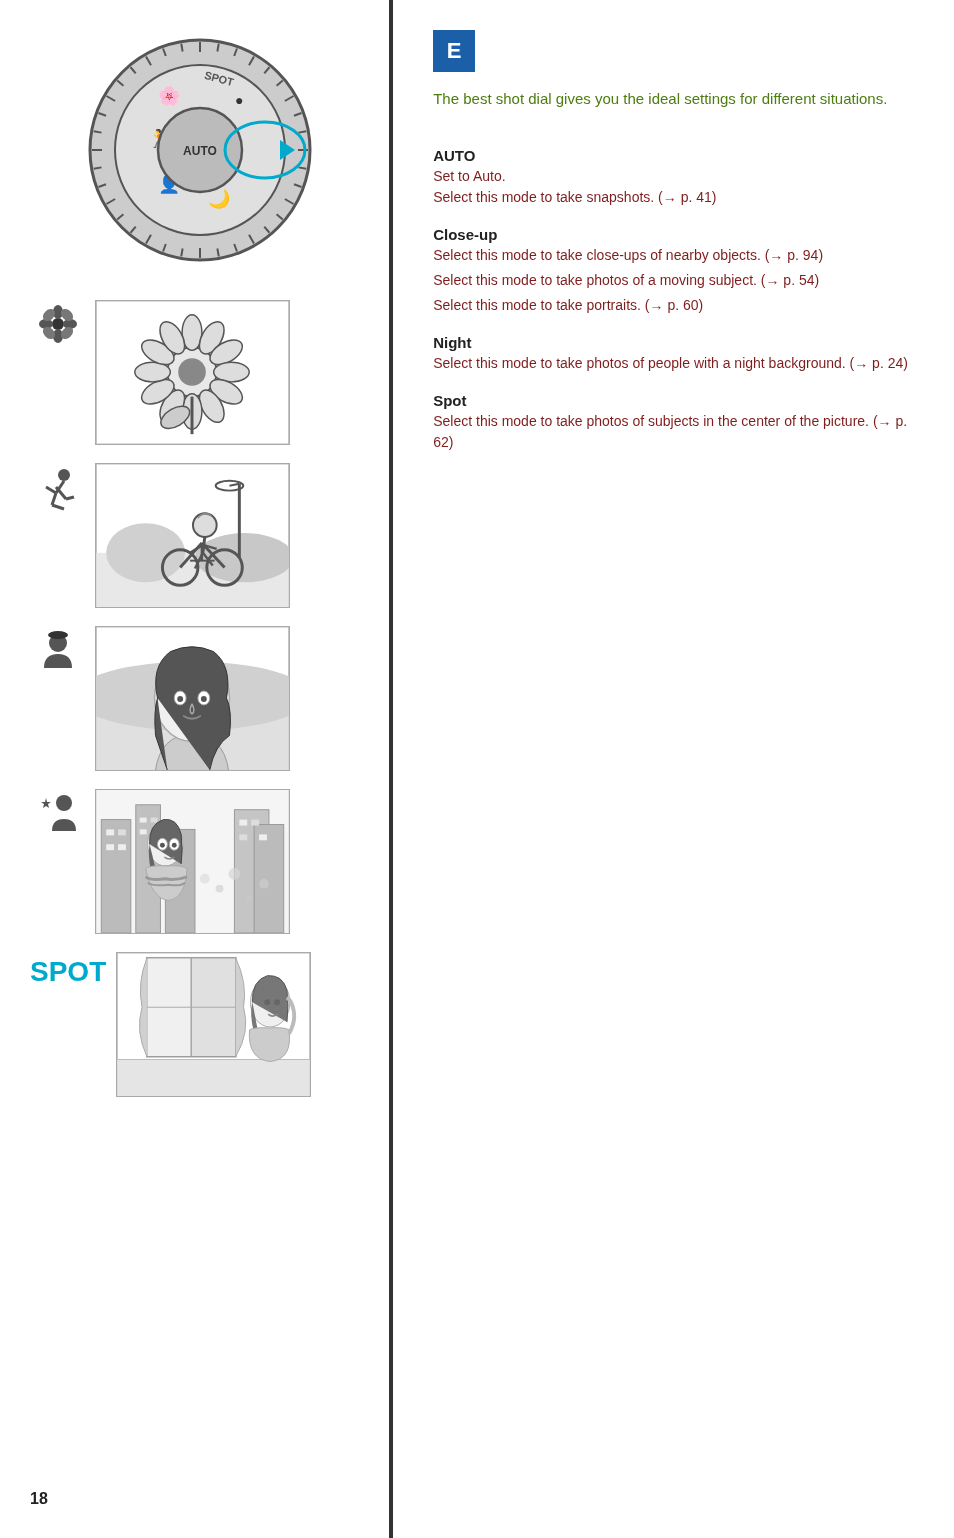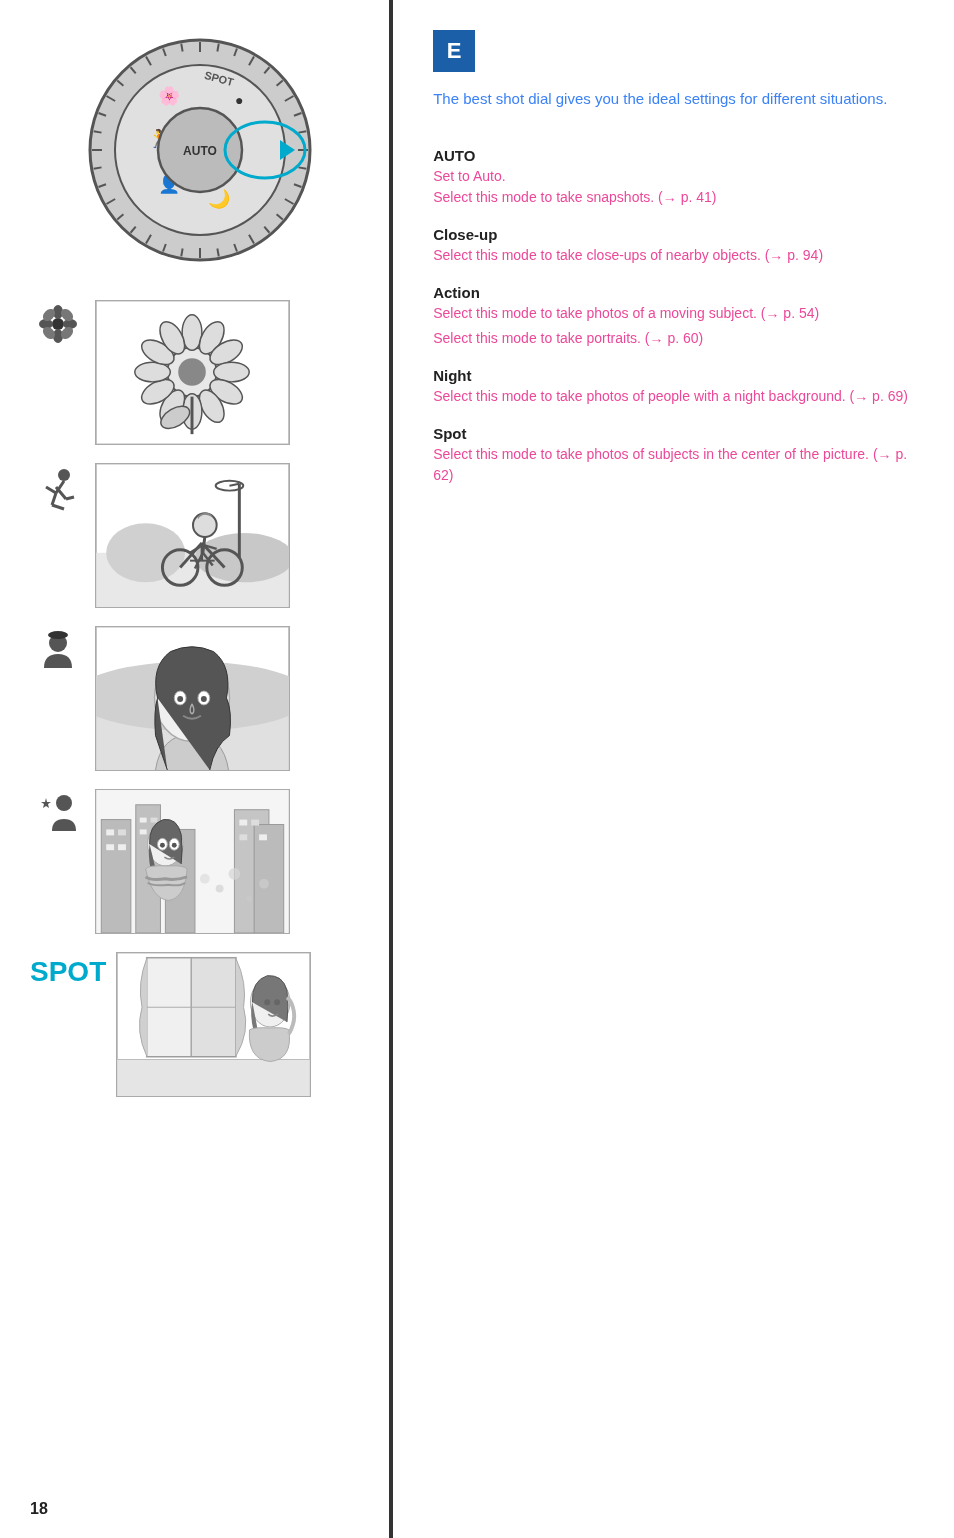--- a/index.html
+++ b/index.html
@@ -82,41 +82,41 @@
       font-size: 22px;
       font-weight: bold;
       width: 42px;
       height: 42px;
       margin-bottom: 16px;
     }
     .intro-text {
       font-size: 15px;
       line-height: 1.5;
       margin-bottom: 22px;
-      color: #3b82f6;
+      color: #4d7c0f;
     }
     .mode-title {
       font-weight: bold;
       font-size: 15px;
       margin-bottom: 2px;
       margin-top: 14px;
     }
     .mode-desc {
       font-size: 14px;
       line-height: 1.5;
-      color: #ec4899;
+      color: #7f1d1d;
       margin-bottom: 4px;
     }
     .mode-title:first-of-type {
       margin-top: 0;
     }
 
     .page-num {
       position: absolute;
-      bottom: 20px;
+      bottom: 30px;
       left: 30px;
       font-size: 16px;
       font-weight: bold;
       color: #222;
     }
 
     .spot-text {
       font-size: 28px;
       font-weight: bold;
       color: #00aacc;
@@ -451,25 +451,24 @@
     <div class="e-badge">E</div>
 
     <div class="intro-text">The best shot dial gives you the ideal settings for different situations.</div>
 
     <div class="mode-title">AUTO</div>
     <div class="mode-desc">Set to Auto.<br>Select this mode to take snapshots. (→ p. 41)</div>
 
     <div class="mode-title">Close-up</div>
     <div class="mode-desc">Select this mode to take close-ups of nearby objects. (→ p. 94)</div>
 
-    <div class="mode-title">Action</div>
     <div class="mode-desc">Select this mode to take photos of a moving subject. (→ p. 54)</div>
 
     <div class="mode-desc">Select this mode to take portraits. (→ p. 60)</div>
 
     <div class="mode-title">Night</div>
-    <div class="mode-desc">Select this mode to take photos of people with a night background. (→ p. 69)</div>
+    <div class="mode-desc">Select this mode to take photos of people with a night background. (→ p. 24)</div>
 
     <div class="mode-title">Spot</div>
     <div class="mode-desc">Select this mode to take photos of subjects in the center of the picture. (→ p. 62)</div>
 
   </div>
 </div>
 
 </body></html>

